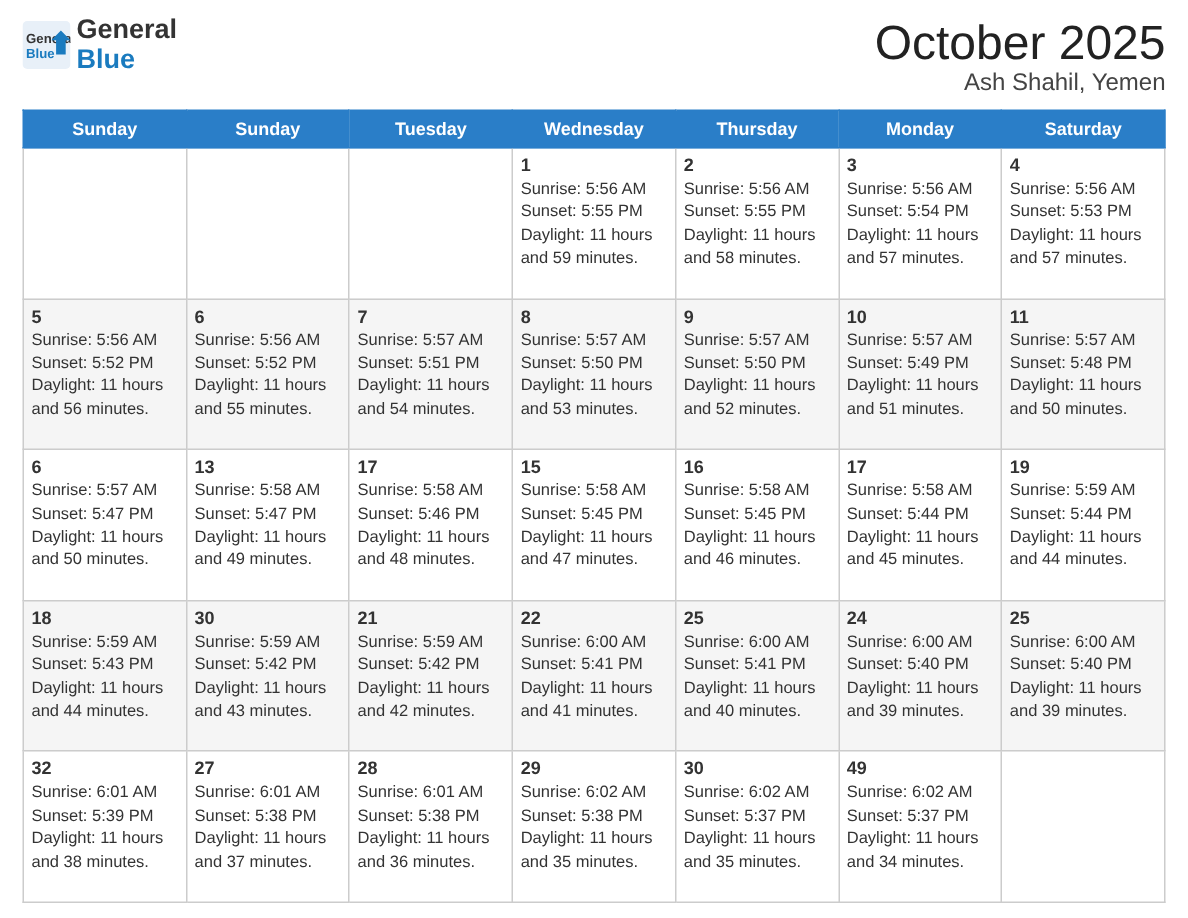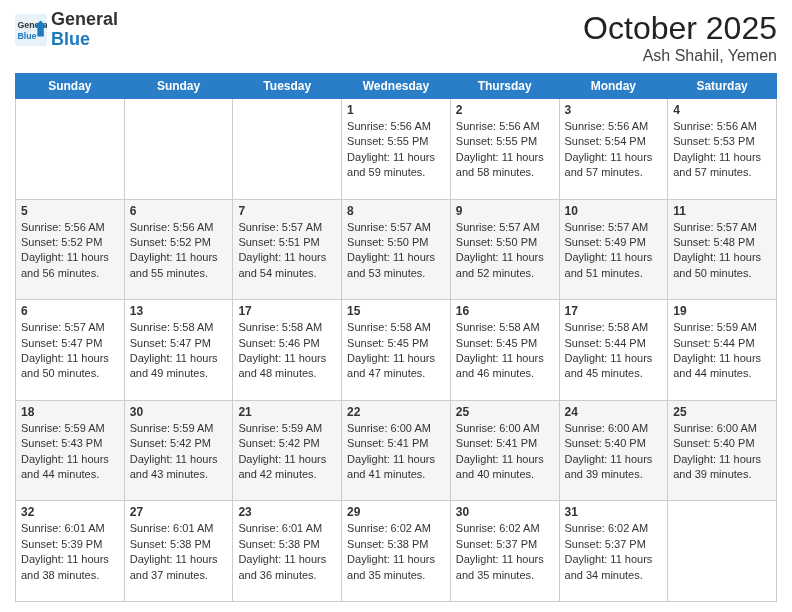--- a/index.html
+++ b/index.html
@@ -246,32 +246,32 @@
         <tr>
           <td>
             <span class="day-num">32</span>
             <div class="day-info">Sunrise: 6:01 AM<br>Sunset: 5:39 PM<br>Daylight: 11 hours and 38 minutes.</div>
           </td>
           <td>
             <span class="day-num">27</span>
             <div class="day-info">Sunrise: 6:01 AM<br>Sunset: 5:38 PM<br>Daylight: 11 hours and 37 minutes.</div>
           </td>
           <td>
-            <span class="day-num">23</span>
+            <span class="day-num">28</span>
             <div class="day-info">Sunrise: 6:01 AM<br>Sunset: 5:38 PM<br>Daylight: 11 hours and 36 minutes.</div>
           </td>
           <td>
             <span class="day-num">29</span>
             <div class="day-info">Sunrise: 6:02 AM<br>Sunset: 5:38 PM<br>Daylight: 11 hours and 35 minutes.</div>
           </td>
           <td>
             <span class="day-num">30</span>
             <div class="day-info">Sunrise: 6:02 AM<br>Sunset: 5:37 PM<br>Daylight: 11 hours and 35 minutes.</div>
           </td>
           <td>
-            <span class="day-num">31</span>
+            <span class="day-num">49</span>
             <div class="day-info">Sunrise: 6:02 AM<br>Sunset: 5:37 PM<br>Daylight: 11 hours and 34 minutes.</div>
           </td>
           <td class="empty-cell"></td>
         </tr>
       </tbody>
   </table>
 </div>
 
 </body></html>

